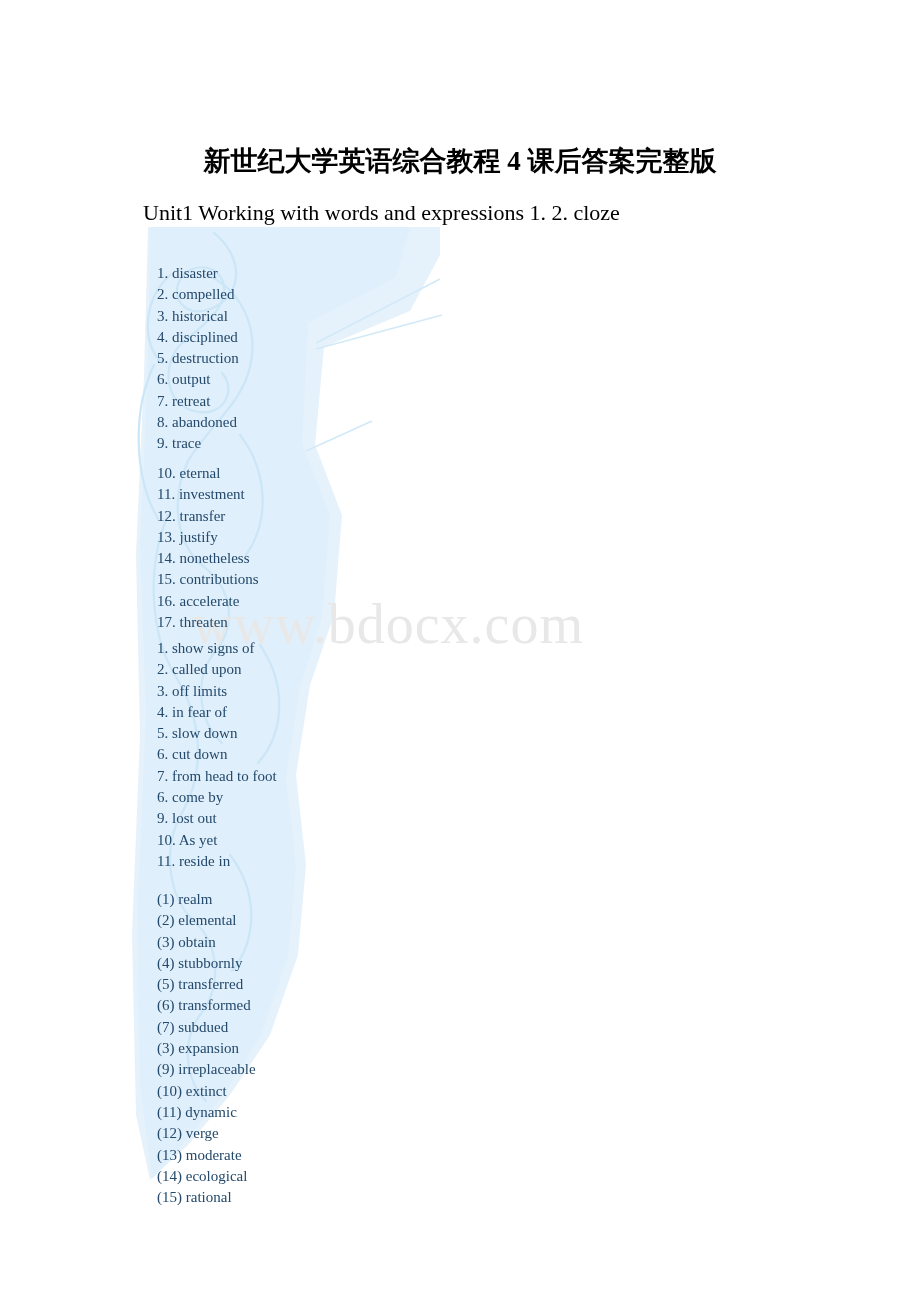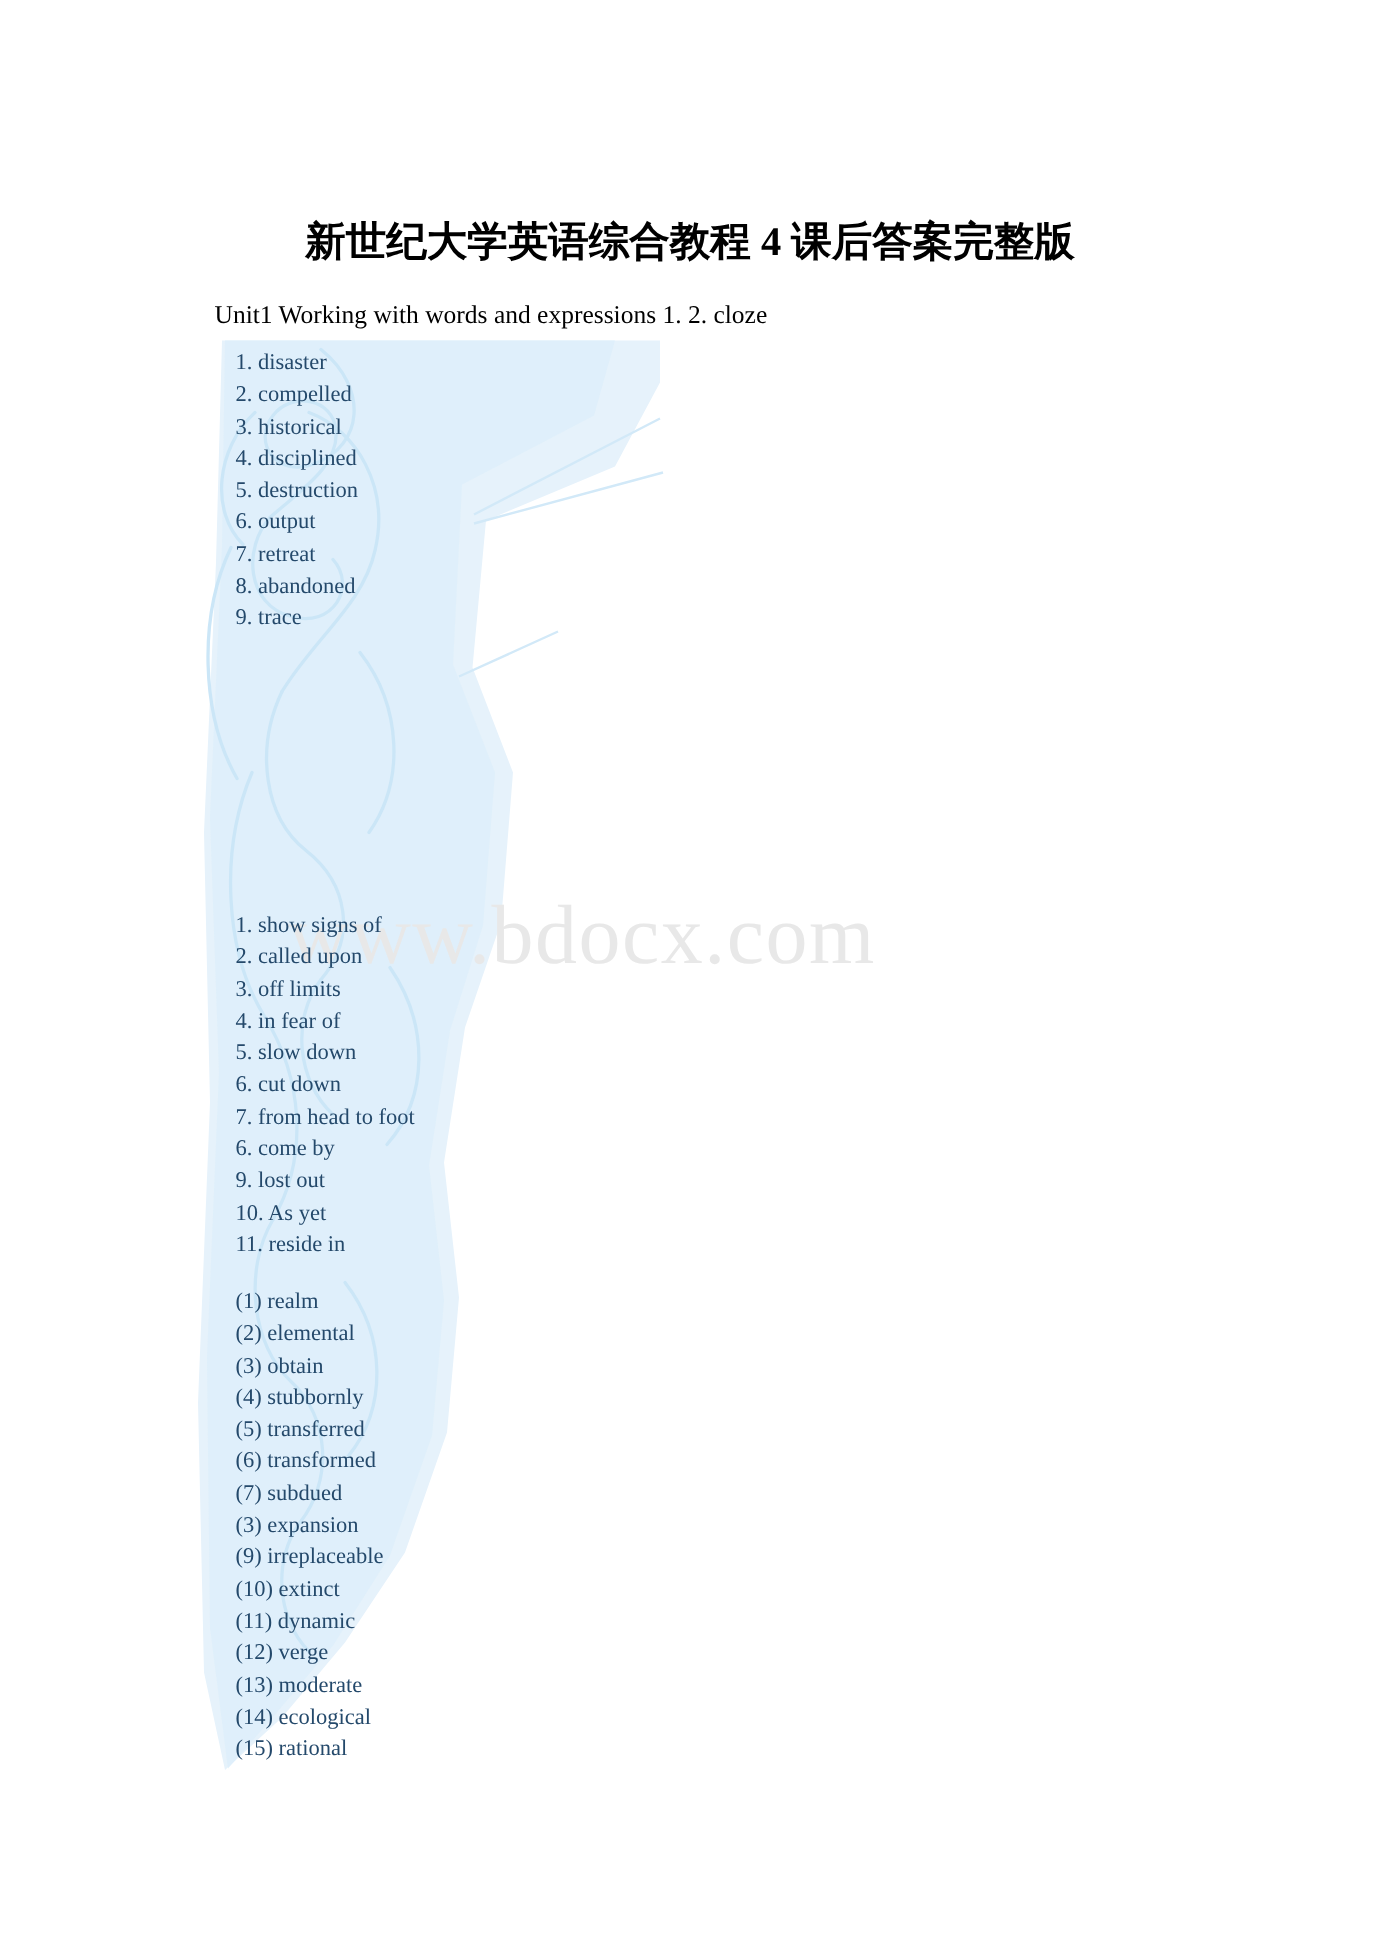--- a/index.html
+++ b/index.html
@@ -63,32 +63,33 @@
     font-weight: bold;
     color: #000000;
     letter-spacing: 0px;
     font-family: "Liberation Serif", "DejaVu Serif", serif;
   }
 
   #unit-line {
     position: absolute;
     left: 143px;
     top: 200px;
-    font-size: 17px;
+    font-size: 22px;
     color: #000000;
     white-space: nowrap;
     font-family: "Liberation Serif", "DejaVu Serif", serif;
   }
 
   .ans-block {
     position: absolute;
     left: 157px;
     font-size: 15px;
     color: #24496b;
     font-family: "Liberation Serif", "DejaVu Serif", serif;
+    margin-top: 31px;
   }
   .ans-block .ans-item {
     line-height: 21.3px;
     white-space: nowrap;
     color: #24496b;
   }
 
   #block-a { top: 232px; }
   #block-b { top: 432px; }
   #block-c { top: 607px; }
@@ -154,20 +155,30 @@
       <div class="ans-item">2. compelled</div>
       <div class="ans-item">3. historical</div>
       <div class="ans-item">4. disciplined</div>
       <div class="ans-item">5. destruction</div>
       <div class="ans-item">6. output</div>
       <div class="ans-item">7. retreat</div>
       <div class="ans-item">8. abandoned</div>
       <div class="ans-item">9. trace</div>
     </div>
 
+    <div class="ans-block" id="block-b">
+      <div class="ans-item">10. eternal</div>
+      <div class="ans-item">11. investment</div>
+      <div class="ans-item">12. transfer</div>
+      <div class="ans-item">13. justify</div>
+      <div class="ans-item">14. nonetheless</div>
+      <div class="ans-item">15. contributions</div>
+      <div class="ans-item">16. accelerate</div>
+      <div class="ans-item">17. threaten</div>
+    </div>
 
     <div class="ans-block" id="block-c">
       <div class="ans-item">1. show signs of</div>
       <div class="ans-item">2. called upon</div>
       <div class="ans-item">3. off limits</div>
       <div class="ans-item">4. in fear of</div>
       <div class="ans-item">5. slow down</div>
       <div class="ans-item">6. cut down</div>
       <div class="ans-item">7. from head to foot</div>
       <div class="ans-item">6. come by</div>

